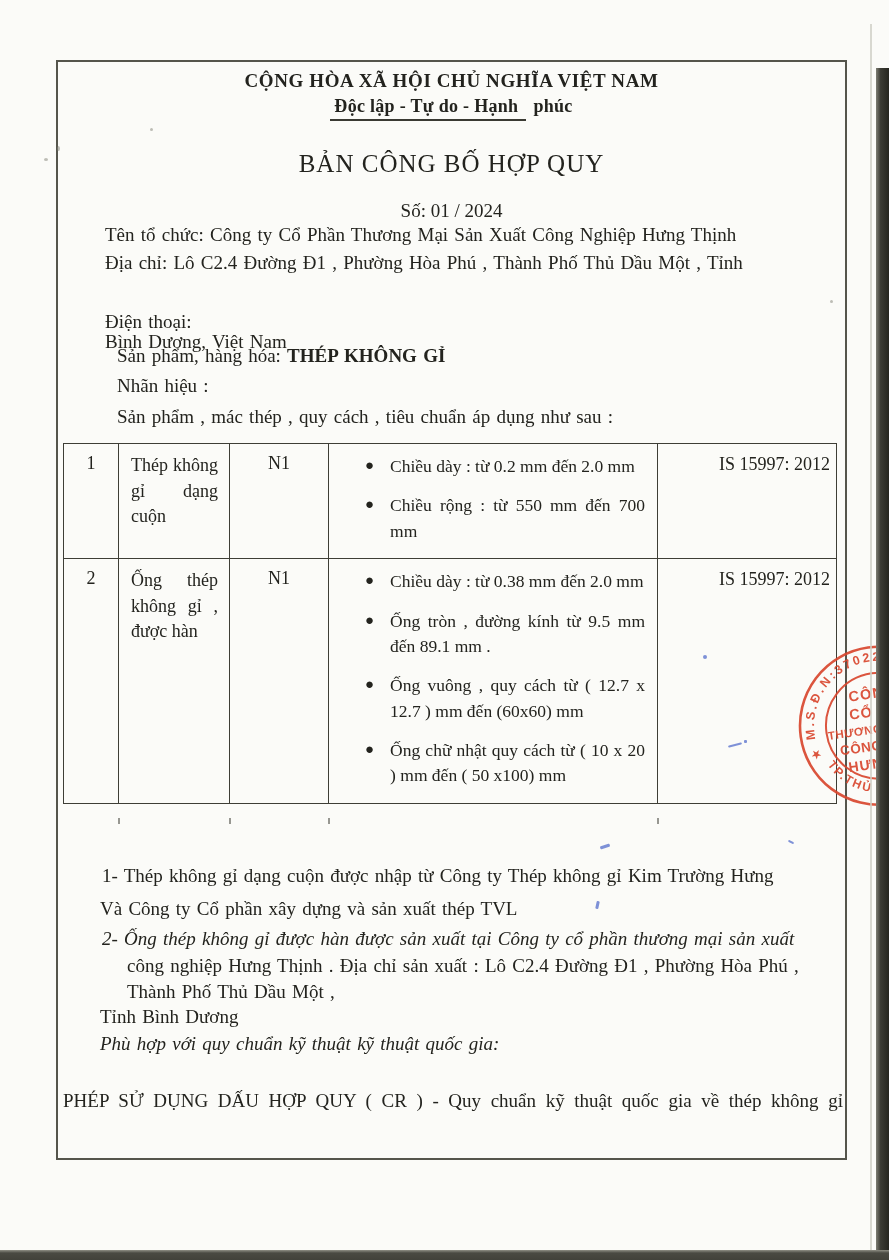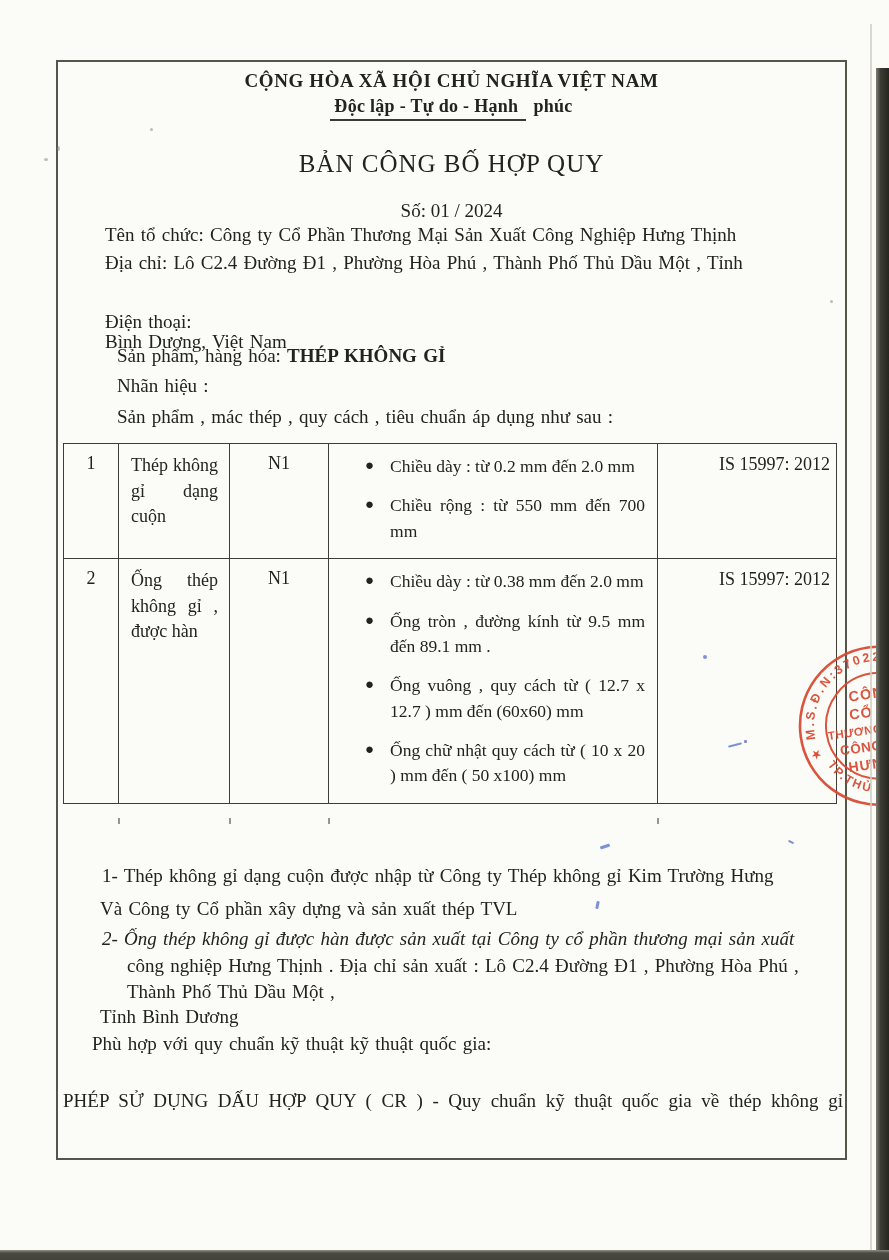--- a/index.html
+++ b/index.html
@@ -140,21 +140,21 @@
   <div class="abs stub" style="left:229px;top:818px;"></div>
   <div class="abs stub" style="left:328px;top:818px;"></div>
   <div class="abs stub" style="left:657px;top:818px;"></div>
 
   <div class="abs line" style="left:102px;top:863px;">1-  Thép không gỉ dạng cuộn được nhập từ Công ty Thép không gỉ Kim Trường Hưng</div>
   <div class="abs line" style="left:100px;top:896px;">Và Công ty Cổ phần xây dựng và sản xuất thép TVL</div>
   <div class="abs line" style="left:102px;top:926px;font-style:italic;">2-  Ống thép không gỉ được hàn được sản xuất tại Công ty cổ phần thương mại sản xuất</div>
   <div class="abs line" style="left:127px;top:953px;">công nghiệp Hưng Thịnh . Địa chỉ sản xuất : Lô C2.4 Đường Đ1 , Phường Hòa Phú ,</div>
   <div class="abs line" style="left:127px;top:979px;">Thành Phố Thủ Dầu Một ,</div>
   <div class="abs line" style="left:100px;top:1004px;">Tỉnh Bình Dương</div>
-  <div class="abs line" style="left:92px;top:1031px;">Phù hợp với quy chuẩn kỹ thuật kỹ thuật quốc gia:</div>
+  <div class="abs line" style="left:100px;top:1031px;font-style:italic;">Phù hợp với quy chuẩn kỹ thuật kỹ thuật quốc gia:</div>
   <div class="abs line justify-last" style="left:63px;top:1088px;width:780px;">PHÉP SỬ DỤNG DẤU HỢP QUY ( CR ) -  Quy chuẩn kỹ thuật quốc gia về thép không gỉ</div>
 
   <svg class="abs stamp" viewBox="0 0 200 200">
     <defs>
       <path id="arcTop" d="M 29.1,119.5 A 65,65 0 1 1 153,92" fill="none"></path>
       <path id="arcBottom" d="M 30.6,121.6 A 63,63 0 0 0 145.4,121.6" fill="none"></path>
     </defs>
     <circle cx="88" cy="92" r="79" fill="none" stroke="#d9472f" stroke-width="2.6"></circle>
     <circle cx="88" cy="92" r="53" fill="none" stroke="#d9472f" stroke-width="2"></circle>
     <text font-size="12.5" fill="#d9472f" letter-spacing="2.5">

